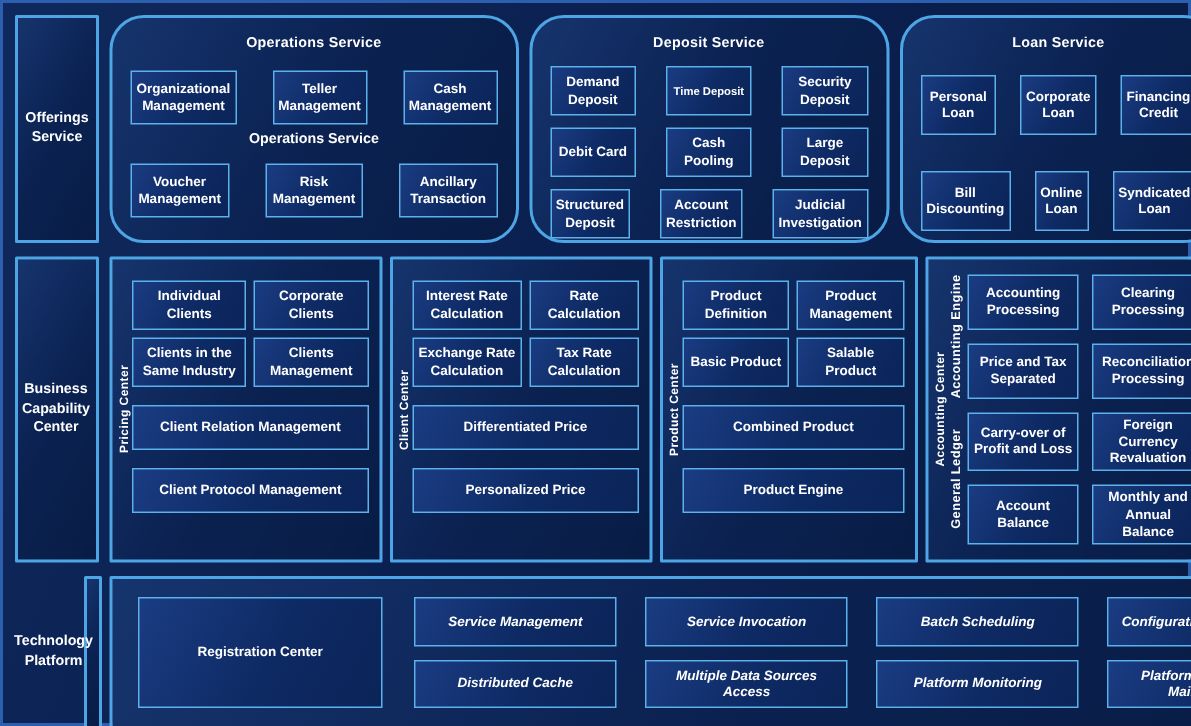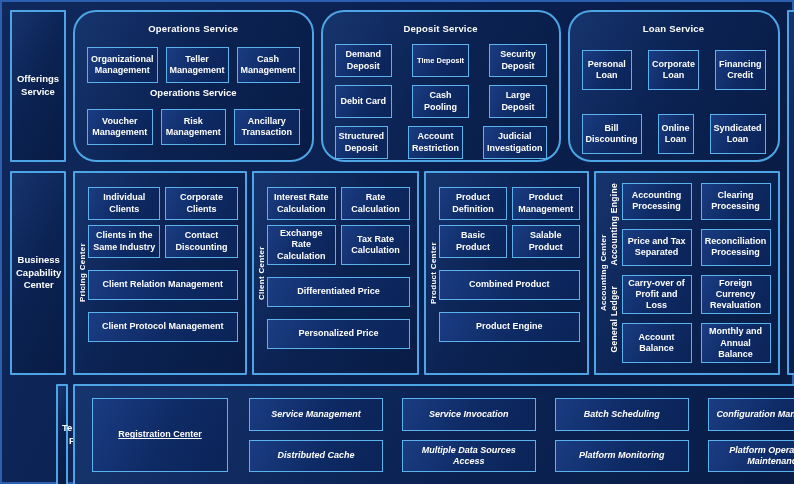--- a/index.html
+++ b/index.html
@@ -16,38 +16,38 @@
     display:grid;
     grid-template-columns:56px 1fr 74px;
     grid-template-rows:152px 1fr 102px;
     gap:9px 7px;
   }
   .panel{
     box-sizing:border-box;border:2px solid #4EA5E5;border-radius:1px;
     background:linear-gradient(118deg,#16346D 0%,#0B2252 48%,#081C45 100%);
   }
   .rail-box{
-    display:flex;align-items:center;justify-content:flex-start;
+    display:flex;align-items:center;justify-content:flex-end;
     text-align:center;font-size:9.5px;line-height:1.35;padding:4px;
   }
   .rail-1{grid-column:1;grid-row:1;}
   .rail-2{grid-column:1;grid-row:2;}
   .rail-3{grid-column:1;grid-row:3;margin-left:46px;}
   .top-row{grid-column:2;grid-row:1;display:flex;gap:7px;}
   .mid-row{grid-column:2;grid-row:2;display:flex;gap:5px;}
   .top-row .panel{flex:1;display:flex;flex-direction:column;padding:6px 12px 10px;border-radius:23px;}
   .panel-title{text-align:center;font-size:9.5px;margin:5px 0 2px;letter-spacing:.2px;}
   .box{
     box-sizing:border-box;border:1px solid #5BB2EC;
     background:linear-gradient(118deg,#1A3C82 0%,#0E2A64 55%,#0B2458 100%);
     display:flex;align-items:center;justify-content:center;
     text-align:center;font-size:9px;line-height:1.25;padding:2px 3px;
   }
   .box.sm{font-size:7.5px;}
-  .box-row{display:flex;gap:8px;}
+  .box-row{display:flex;gap:24px;}
   .ops-row1{margin-top:11px;}
   .ops-mid-label{text-align:center;font-size:9.5px;margin:4px 0 11px;}
   .ops .box{min-height:36px;flex:1;}
   .dep .box-row{gap:20px;margin-top:8px;}
   .dep .box{min-height:33px;flex:1;}
   .loan .box-row{gap:16px;}
   .loan-row1{margin-top:14px;}
   .loan-row2{margin-top:24px;}
   .loan .box{min-height:40px;flex:1;}
   .param{
@@ -74,21 +74,21 @@
   .wide-box{min-height:30px;margin-top:7px;}
   .acct-col{flex:1;display:flex;flex-direction:column;gap:9px;padding:5px 1px;}
   .acct-group{flex:1;display:flex;gap:3px;}
   .acct-group .vlabel{font-size:8.5px;}
   .grid2{flex:1;display:grid;grid-template-columns:1fr 1fr;gap:9px;}
   .grid2 .box{min-height:34px;}
   .bottom{
     grid-column:2 / 4;grid-row:3;display:flex;align-items:stretch;
     gap:21px;padding:12px 17px;
   }
-  .reg-box{width:136px;font-size:9px;text-decoration:underline;}
+  .reg-box{width:163px;font-size:9px;}
   .tech-grid{flex:1;display:grid;grid-template-columns:repeat(4,1fr);gap:9px 19px;}
   .tech-grid .box{min-height:30px;font-style:italic;}
 </style>
 </head>
 <body>
 
 <div class="frame">
 
   <div class="panel rail-box rail-1">
     <span>Offerings Service</span>
@@ -167,21 +167,21 @@
 
     <section class="panel mid-p1">
       <div class="vlabel">Pricing Center</div>
       <div class="mid-content">
         <div class="pair-row">
           <div class="box">Individual Clients</div>
           <div class="box">Corporate Clients</div>
         </div>
         <div class="pair-row">
           <div class="box">Clients in the Same Industry</div>
-          <div class="box">Contact Discounting</div>
+          <div class="box">Clients Management</div>
         </div>
         <div class="box wide-box">Client Relation Management</div>
         <div class="box wide-box">Client Protocol Management</div>
       </div>
     </section>
 
     <section class="panel mid-p2">
       <div class="vlabel">Client Center</div>
       <div class="mid-content">
         <div class="pair-row">

